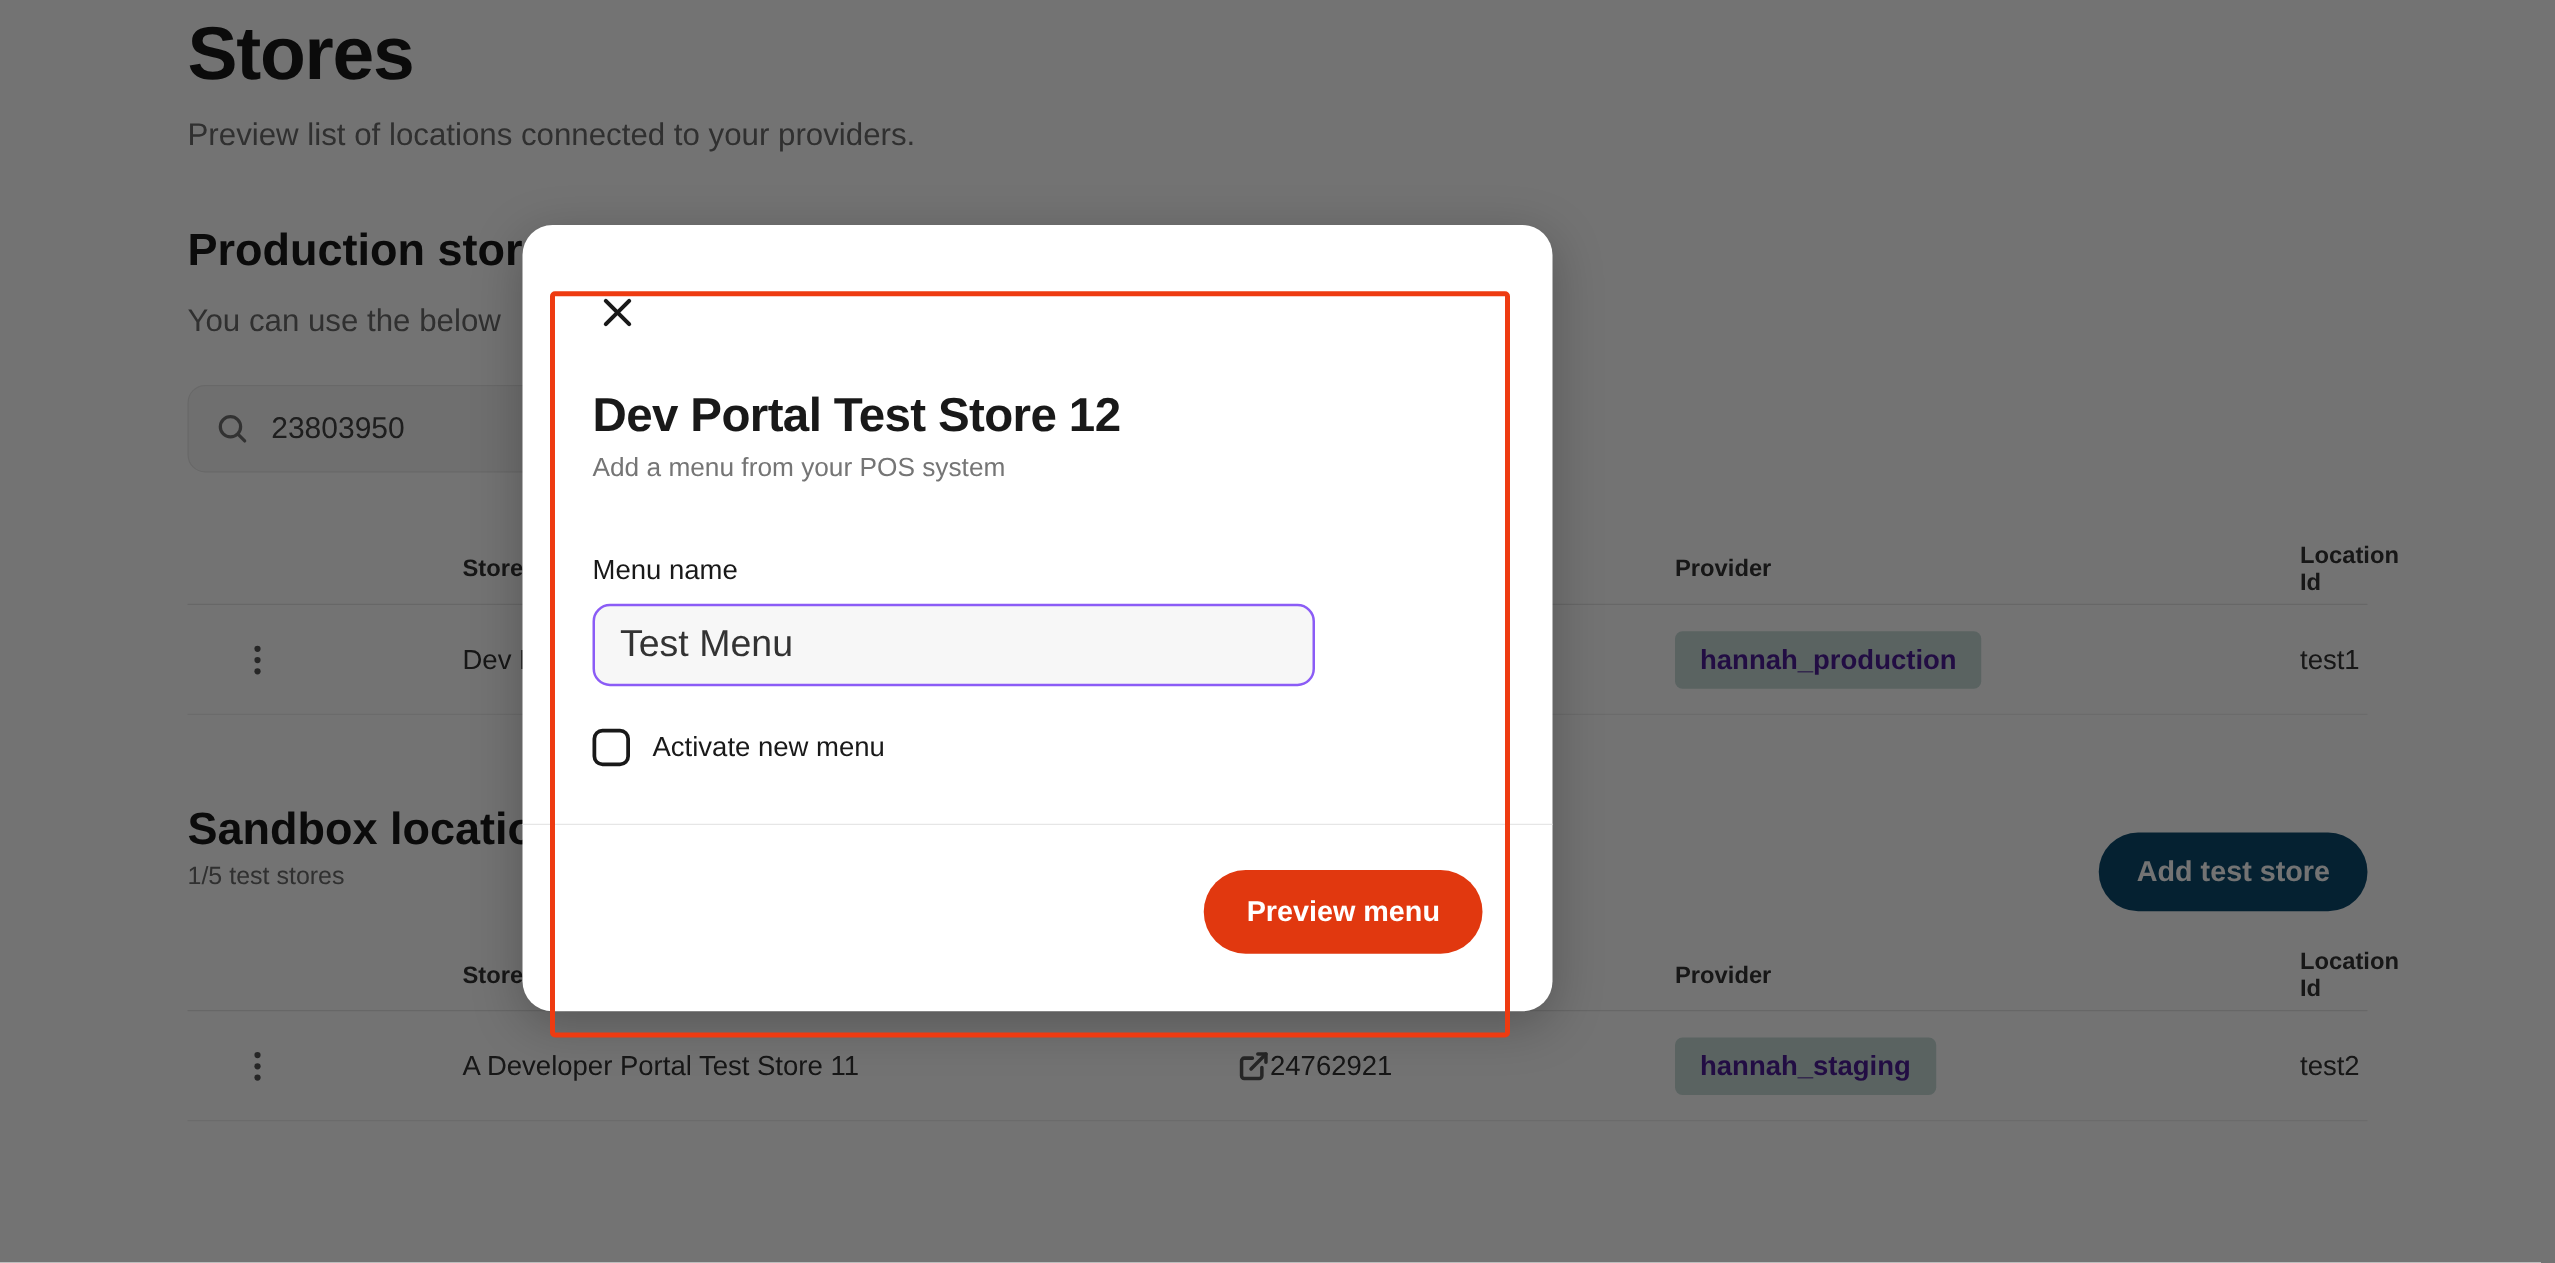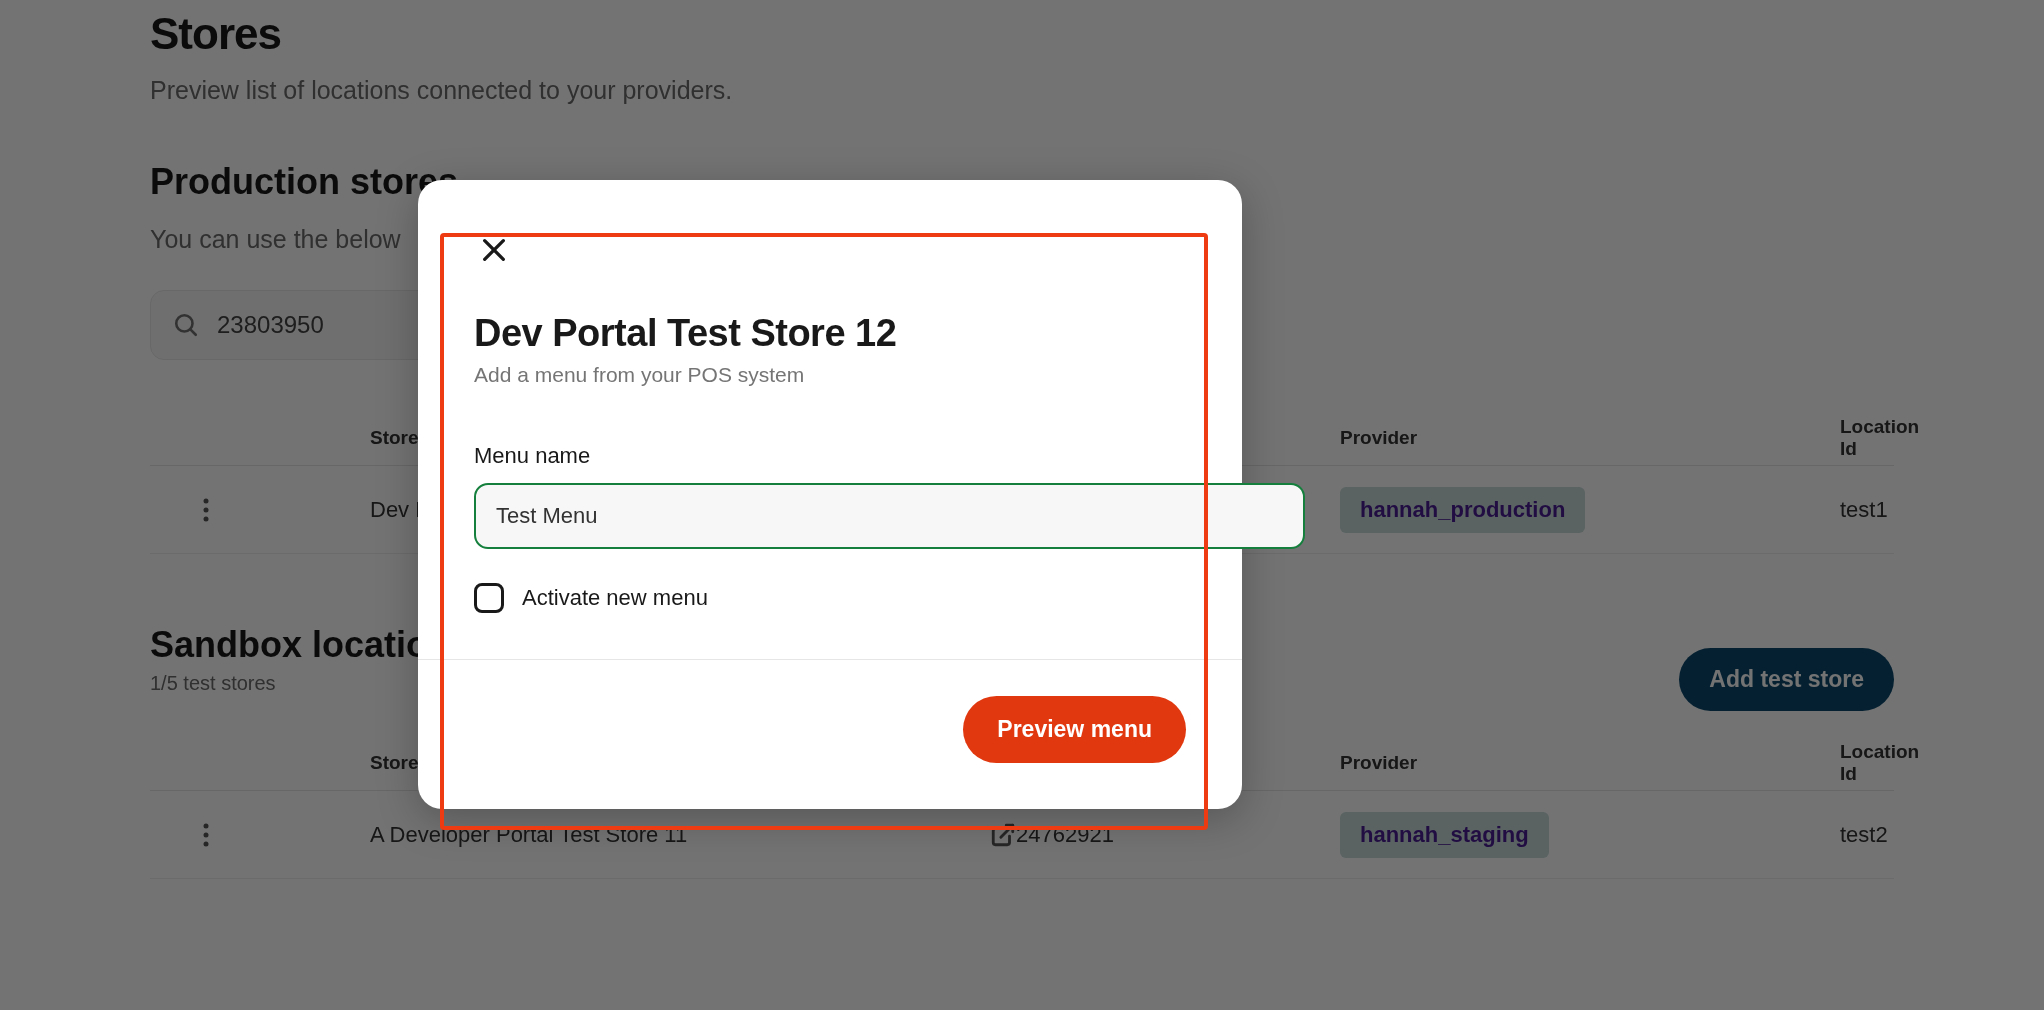--- a/index.html
+++ b/index.html
@@ -13,21 +13,21 @@
   }
 
   .page {
     position: relative;
     width: 2044px;
     height: 1010px;
     padding: 10px 150px 0 150px;
   }
 
   h1.page-title {
-    font-size: 44px;
+    font-size: 60px;
     font-weight: 800;
     letter-spacing: -1px;
     color: #191919;
     line-height: 1.1;
     margin-bottom: 18px;
   }
 
   .page-desc {
     font-size: 25px;
     color: #6b6b6b;
@@ -192,26 +192,26 @@
     margin-bottom: 56px;
   }
 
   .field-label {
     font-size: 22px;
     color: #191919;
     margin-bottom: 14px;
     font-weight: 500;
   }
   .text-input {
-    width: 831px;
+    width: 578px;
     height: 66px;
-    border: 2px solid #15803d;
+    border: 2px solid #8b5cf6;
     border-radius: 14px;
     background: #f7f7f7;
-    font-size: 22px;
+    font-size: 30px;
     padding: 0 20px;
     outline: none;
     color: #333;
   }
 
   .check-row {
     display: flex;
     align-items: center;
     gap: 18px;
     margin-top: 34px;

